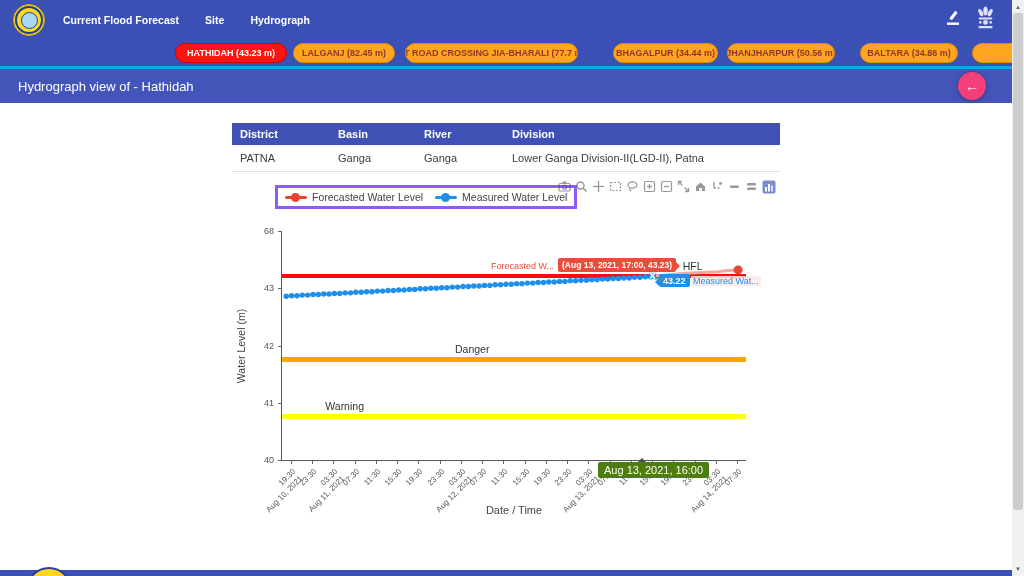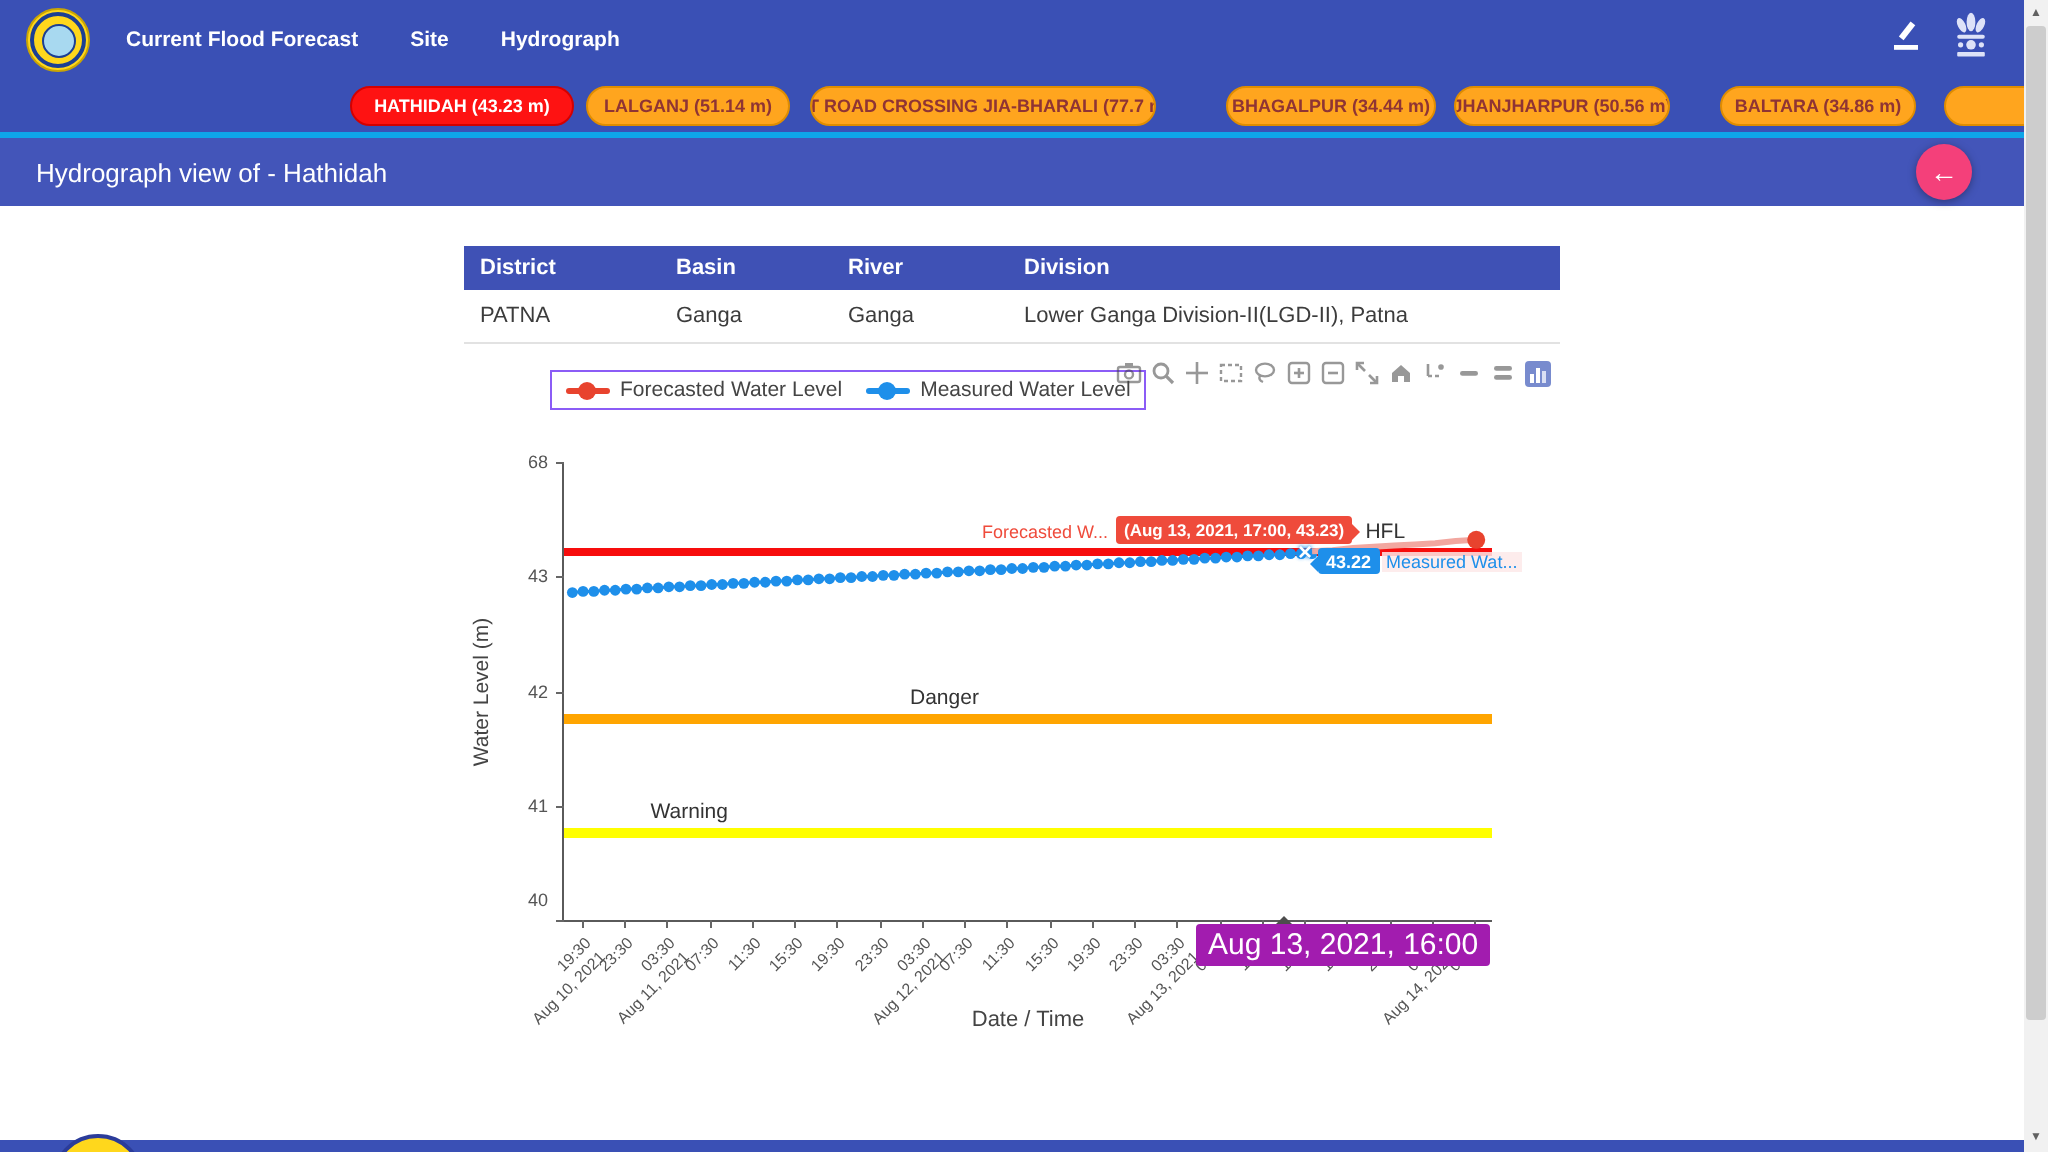--- a/index.html
+++ b/index.html
@@ -41,21 +41,21 @@
   
   .content{position:absolute;top:103px;left:0;width:1012px;height:467px;background:#fff}
 
   .info-table{position:absolute;left:232px;top:20px;width:548px;border-collapse:collapse;font-size:11px}
   .info-table th{background:#3f51b5;color:#fff;text-align:left;font-weight:bold;padding:5px 8px}
   .info-table td{color:#3c3c3c;padding:7px 8px;border-bottom:1px solid #e2e2e2;background:#fff}
   .col-district{width:82px}.col-basin{width:70px}.col-river{width:72px}
 
   
   .chart{position:absolute;left:232px;top:70px;width:548px;height:360px}
-  .legend{position:absolute;left:43px;top:12px;border:1px solid #8b5cf6;background:#fff;display:flex;gap:12px;
+  .legend{position:absolute;left:43px;top:12px;border:3px solid #8b5cf6;background:#fff;display:flex;gap:12px;
           padding:3px 7px;font-size:10.5px;color:#444;align-items:center;z-index:3}
   .legend-item{display:flex;align-items:center;gap:5px;cursor:pointer}
   .swatch{position:relative;width:22px;height:9px;flex:none}
   .swatch .ln{position:absolute;top:3px;left:0;right:0;height:3px;border-radius:2px}
   .swatch .dt{position:absolute;top:0;left:6px;width:9px;height:9px;border-radius:50%}
 
   .modebar{position:absolute;right:4px;top:6px;display:flex;gap:2px;align-items:center;z-index:3}
   .mb{width:15px;height:15px;display:flex;align-items:center;justify-content:center;cursor:pointer;opacity:.55}
   .mb.logo-mb{opacity:.9}
   .mb svg{display:block}
@@ -78,21 +78,21 @@
           padding:2px 4px;border-radius:2px;white-space:nowrap;z-index:6}
   .hl-red::after{content:"";position:absolute;left:100%;top:4px;border:4px solid transparent;border-left-color:#ef4b3b}
   .hl-red-name{position:absolute;left:180px;width:92px;top:30px;text-align:right;color:#ef4b3b;font-size:9px;z-index:6;white-space:nowrap}
   .hl-blue{position:absolute;left:377px;top:43px;background:#1e8fea;color:#fff;font-size:9px;font-weight:bold;
            padding:1.5px 4px;border-radius:2px;white-space:nowrap;z-index:6}
   .hl-blue::before{content:"";position:absolute;right:100%;top:4px;border:4px solid transparent;border-right-color:#1e8fea}
   .hl-blue-name{position:absolute;left:409px;top:45px;color:#1e8fea;font-size:9px;z-index:5;white-space:nowrap;
                 background:rgba(253,233,233,.85);padding:0 2px}
   .hover-x{position:absolute;left:367px;top:38px;color:#fff;font-size:12px;font-weight:bold;z-index:7;
            text-shadow:0 0 2px #1e8fea,0 0 2px #1e8fea}
-  .xhover{position:absolute;left:316px;top:231px;background:#a21caf;color:#fff;font-size:15px;padding:2px 6px;
+  .xhover{position:absolute;left:316px;top:231px;background:#4d7c0f;color:#fff;font-size:11px;padding:2px 6px;
           border-radius:2px;white-space:nowrap;z-index:6}
   .xhover::before{content:"";position:absolute;left:40px;bottom:100%;border:4px solid transparent;border-bottom-color:#4d4d4d}
 
   
   .footer{position:absolute;bottom:0;left:0;width:1012px;height:6px;background:#3a50b5;z-index:8}
   .footer-logo{position:absolute;left:26px;top:567px;width:42px;height:42px;border-radius:50%;
                background:#ffd71c;border:2px solid #2b3c9a;z-index:9}
   .scrollbar{position:absolute;right:0;top:0;width:12px;height:576px;background:#f1f1f1;z-index:20}
   .sb-arrow{position:absolute;left:0;width:12px;height:12px;color:#616161;font-size:6px;display:flex;
             align-items:center;justify-content:center;cursor:pointer}
@@ -132,21 +132,21 @@
         <circle cx="3.3" cy="16.4" r="1.3"></circle>
         <circle cx="13.7" cy="16.4" r="1.3"></circle>
         <rect x="1.6" y="20" width="13.8" height="2.2" rx="0.5"></rect>
       </svg>
     </span>
   </div>
 </div>
 
 <div class="tabs-bar">
   <div class="pill active">HATHIDAH (43.23 m)</div>
-  <div class="pill">LALGANJ (51.14 m)</div>
+  <div class="pill">LALGANJ (82.45 m)</div>
   <div class="pill">NT ROAD CROSSING JIA-BHARALI (77.7 m)</div>
   <div class="pill">BHAGALPUR (34.44 m)</div>
   <div class="pill">JHANJHARPUR (50.56 m)</div>
   <div class="pill">BALTARA (34.86 m)</div>
   <div class="pill">KAM</div>
 </div>
 
 <div class="page-header">
   <div class="page-title">Hydrograph view of - Hathidah</div>
   <div class="back-btn">
@@ -290,21 +290,21 @@
       <div class="hl-blue-name">Measured Wat...</div>
       <div class="xhover">Aug 13, 2021, 16:00</div>
     <div class="ytick-label" style="top: 0px;">68</div>
         <div class="ytick-mark" style="top: 0px;"></div>
         <div class="ytick-label" style="top: 57.25px; margin-left: 45px;">43</div>
         <div class="ytick-mark" style="top: 57.25px;"></div>
         <div class="ytick-label" style="top: 114.5px;">42</div>
         <div class="ytick-mark" style="top: 114.5px;"></div>
         <div class="ytick-label" style="top: 171.75px;">41</div>
         <div class="ytick-mark" style="top: 171.75px;"></div>
-        <div class="ytick-label" style="top: 219px;">40</div>
+        <div class="ytick-label" style="top: 229px;">40</div>
         <div class="ytick-mark" style="top: 229px;"></div>
         <div class="xtick-mark" style="left: 9px;"></div>
         <div class="xtick-label" style="left: -77px; top: 236px;">
           <div>19:30</div>
           <div>Aug 10, 2021</div>
         </div>
         <div class="xtick-mark" style="left: 30.2381px;"></div>
         <div class="xtick-label" style="left: -55.7619px; top: 236px;">
           <div>23:30</div>
         </div>

